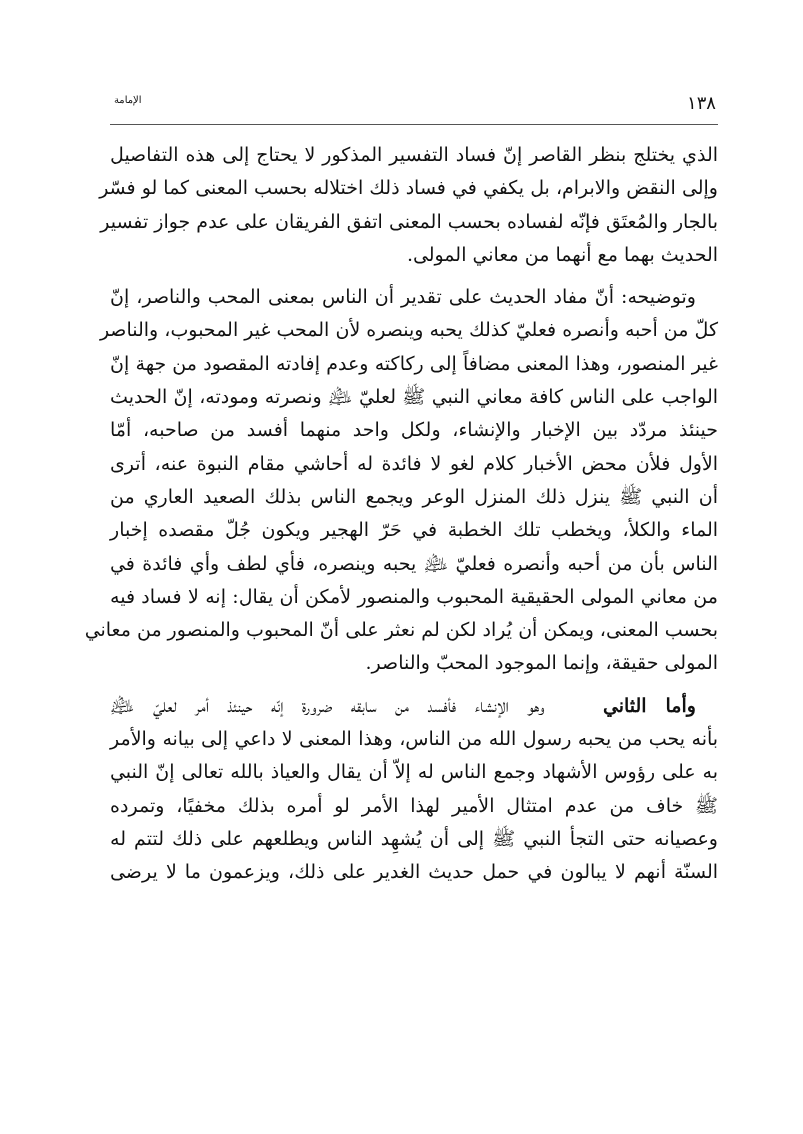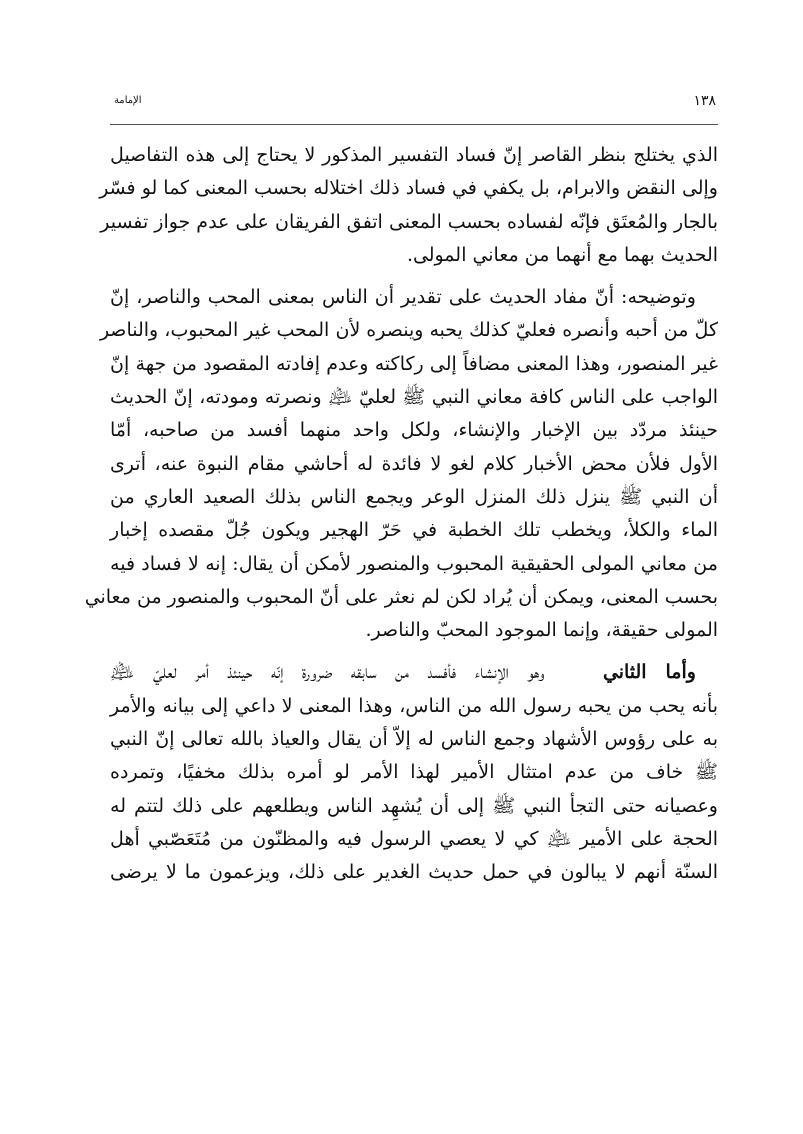--- a/index.html
+++ b/index.html
@@ -1,20 +1,20 @@
 <!DOCTYPE html>
 <html><head>
 <meta charset="utf-8">
 <style>
   html, body { margin: 0; padding: 0; background: #ffffff; }
   body { width: 803px; height: 1134px; position: relative; overflow: hidden; }
   .page { position: absolute; left: 0; top: 0; width: 803px; height: 1134px; background: #fff; }
   .header { position: absolute; left: 110px; top: 92px; width: 608px; height: 30px; }
   .header .title { position: absolute; left: 4px; top: 2px; font-family: "DejaVu Serif", serif; font-size: 10px; color: #111; direction: rtl; }
-  .header .pnum { position: absolute; right: 2px; top: 0px; font-family: "DejaVu Serif", serif; font-size: 14px; color: #111; direction: rtl; }
+  .header .pnum { position: absolute; right: 2px; top: 0px; font-family: "DejaVu Serif", serif; font-size: 18px; color: #111; direction: rtl; }
   .rule { position: absolute; left: 110px; top: 124px; width: 608px; height: 1px; background: #555; }
   .body { position: absolute; left: 110px; top: 138px; width: 608px; direction: rtl; font-family: "DejaVu Serif", serif; color: #111; }
   .line { height: 33.3px; line-height: 33.3px; font-size: 19px; text-align: justify; text-align-last: justify; white-space: nowrap; overflow: visible; }
   .line.last { text-align-last: right; }
   .line.indent { padding-right: 22px; }
   .gap { height: 9px; }
   .bold { font-weight: bold; margin-left: 40px; }
 </style>
 </head>
 <body>
@@ -36,28 +36,28 @@
     <div class="gap"></div>
     <div>
       <div class="line indent">وتوضيحه: أنّ مفاد الحديث على تقدير أن الناس بمعنى المحب والناصر، إنّ</div>
       <div class="line">كلّ من أحبه وأنصره فعليّ كذلك يحبه وينصره لأن المحب غير المحبوب، والناصر</div>
       <div class="line">غير المنصور، وهذا المعنى مضافاً إلى ركاكته وعدم إفادته المقصود من جهة إنّ</div>
       <div class="line">الواجب على الناس كافة معاني النبي ﷺ لعليّ ﵇ ونصرته ومودته، إنّ الحديث</div>
       <div class="line">حينئذ مردّد بين الإخبار والإنشاء، ولكل واحد منهما أفسد من صاحبه، أمّا</div>
       <div class="line">الأول فلأن محض الأخبار كلام لغو لا فائدة له أحاشي مقام النبوة عنه، أترى</div>
       <div class="line">أن النبي ﷺ ينزل ذلك المنزل الوعر ويجمع الناس بذلك الصعيد العاري من</div>
       <div class="line">الماء والكلأ، ويخطب تلك الخطبة في حَرّ الهجير ويكون جُلّ مقصده إخبار</div>
+      <div class="line">الناس بأن من أحبه وأنصره فعليّ ﵇ يحبه وينصره، فأي لطف وأي فائدة في</div>
       <div class="line">من معاني المولى الحقيقية المحبوب والمنصور لأمكن أن يقال: إنه لا فساد فيه</div>
       <div class="line">بحسب المعنى، ويمكن أن يُراد لكن لم نعثر على أنّ المحبوب والمنصور من معاني</div>
       <div class="line last">المولى حقيقة، وإنما الموجود المحبّ والناصر.</div>
     </div>
     <div class="gap"></div>
     <div>
       <div class="line indent"><span class="bold">وأما الثاني</span><span> وهو الإنشاء فأفسد من سابقه ضرورة إنّه حينئذ أمر لعليّ ﵇</span></div>
       <div class="line">بأنه يحب من يحبه رسول الله من الناس، وهذا المعنى لا داعي إلى بيانه والأمر</div>
       <div class="line">به على رؤوس الأشهاد وجمع الناس له إلاّ أن يقال والعياذ بالله تعالى إنّ النبي</div>
       <div class="line">ﷺ خاف من عدم امتثال الأمير لهذا الأمر لو أمره بذلك مخفيًا، وتمرده</div>
       <div class="line">وعصيانه حتى التجأ النبي ﷺ إلى أن يُشهِد الناس ويطلعهم على ذلك لتتم له</div>
-      <div class="line">الحجة على الأمير ﵇ كي لا يعصي الرسول فيه والمظنّون من مُتَعَصّبي أهل</div>
       <div class="line">السنّة أنهم لا يبالون في حمل حديث الغدير على ذلك، ويزعمون ما لا يرضى</div>
     </div>
   </div>
 </div>
 
 </body></html>

